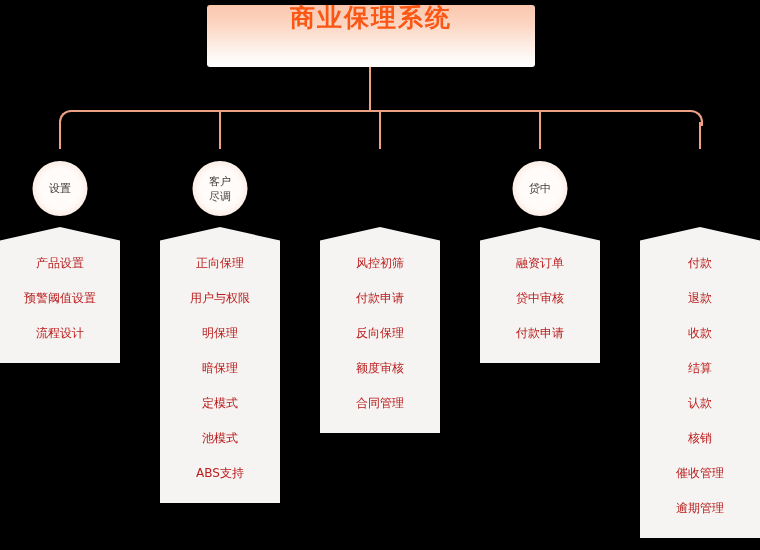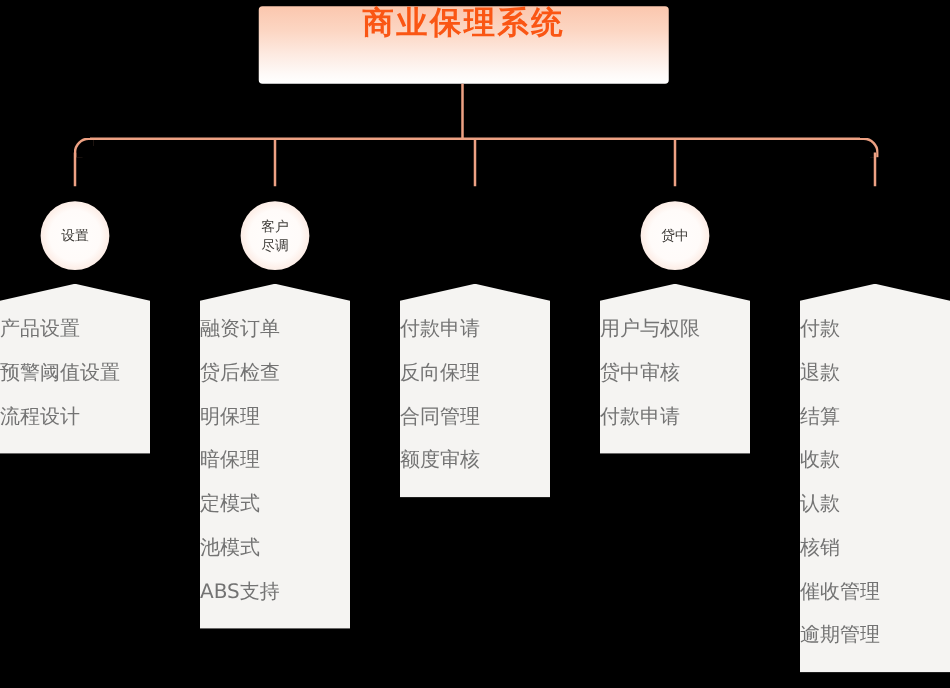--- a/index.html
+++ b/index.html
@@ -106,23 +106,23 @@
     transform: translateX(-50%);
     top: 227px;
     width: 120px;
     background: #f5f4f2;
     clip-path: polygon(0% 13.5px, 50% 0%, 100% 13.5px, 100% 100%, 0% 100%);
     padding-top: 18px;
     padding-bottom: 13px;
     box-sizing: border-box;
   }
   .panel .panel-item {
-    font-size: 16px;
-    color: #737373;
-    text-align: left;
+    font-size: 12px;
+    color: #b91c1c;
+    text-align: center;
     line-height: 18px;
     padding: 8.5px 0;
   }
 
   
   #col-0 { left: -20px; }
   #col-1 { left: 140px; }
   #col-2 { left: 300px; }
   #col-3 { left: 460px; }
   #col-4 { left: 620px; }
@@ -160,56 +160,57 @@
       <div class="panel-item">流程设计</div>
     </div>
   </div>
 
   <div class="column" id="col-1">
     <div class="node-circle">
       <span class="node-label">客户
 尽调</span>
     </div>
     <div class="panel">
-      <div class="panel-item">融资订单</div>
-      <div class="panel-item">贷后检查</div>
+      <div class="panel-item">正向保理</div>
+      <div class="panel-item">用户与权限</div>
       <div class="panel-item">明保理</div>
       <div class="panel-item">暗保理</div>
       <div class="panel-item">定模式</div>
       <div class="panel-item">池模式</div>
       <div class="panel-item">ABS支持</div>
     </div>
   </div>
 
   <div class="column" id="col-2">
     <div class="panel">
+      <div class="panel-item">风控初筛</div>
       <div class="panel-item">付款申请</div>
       <div class="panel-item">反向保理</div>
+      <div class="panel-item">额度审核</div>
       <div class="panel-item">合同管理</div>
-      <div class="panel-item">额度审核</div>
     </div>
   </div>
 
   <div class="column" id="col-3">
     <div class="node-circle">
       <span class="node-label">贷中</span>
     </div>
     <div class="panel">
-      <div class="panel-item">用户与权限</div>
+      <div class="panel-item">融资订单</div>
       <div class="panel-item">贷中审核</div>
       <div class="panel-item">付款申请</div>
     </div>
   </div>
 
   <div class="column" id="col-4">
     <div class="panel">
       <div class="panel-item">付款</div>
       <div class="panel-item">退款</div>
+      <div class="panel-item">收款</div>
       <div class="panel-item">结算</div>
-      <div class="panel-item">收款</div>
       <div class="panel-item">认款</div>
       <div class="panel-item">核销</div>
       <div class="panel-item">催收管理</div>
       <div class="panel-item">逾期管理</div>
     </div>
   </div>
 
 </div>
 
 </body></html>

